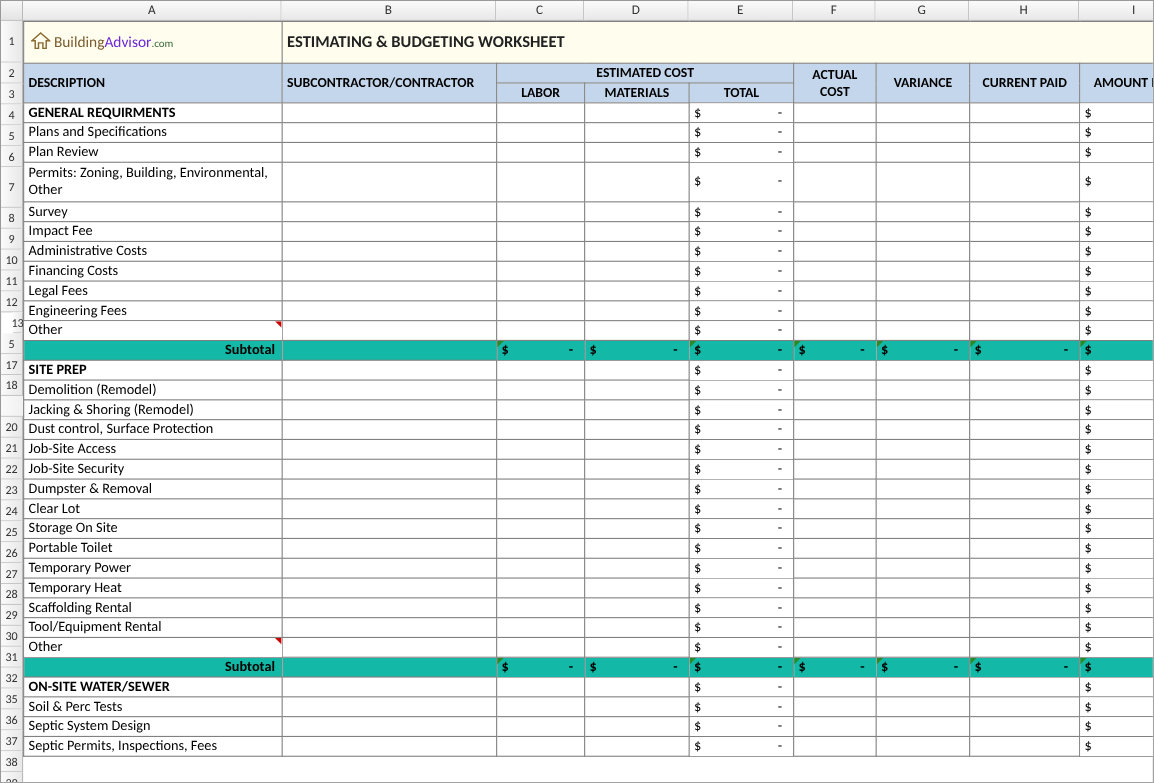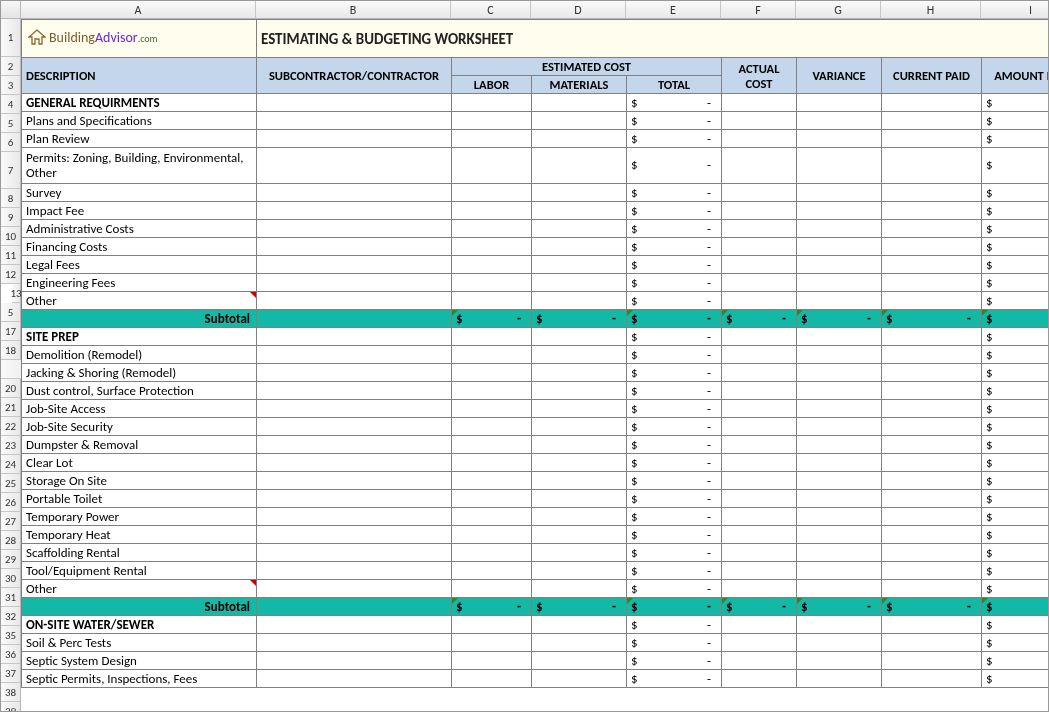--- a/index.html
+++ b/index.html
@@ -15,21 +15,21 @@
   td { border: 1px solid #808080; padding: 0 4px; height: 18px; vertical-align: middle; white-space: nowrap; overflow: hidden; font-size: 13px; background:#fff;}
   .title-row td { background: #fffdee; height: 38px; }
   .logo-cell { font-size: 14px; padding-left: 6px; }
   .logo-build { color: #7a5c2e; font-weight: normal; }
   .logo-adv   { color: #6d28d9; font-weight: normal; }
   .logo-com   { color: #3a6a3a; font-size: 10px; }
   .title-text { font-weight: bold; font-size: 15px; color: #222; }
   .hdr td { background: #c3d6eb; font-weight: bold; font-size: 12.5px; }
   .hdr-top td { border-bottom: 1px solid #808080; }
   .desc-hdr { text-align: left; }
-  .sub-hdr { text-align: center; padding-left:4px;}
+  .sub-hdr { text-align: left; padding-left:4px;}
   .bold { font-weight: bold; }
   .subtotal td { background: #14b8a6; font-weight: bold; }
   .subtotal .lbl { text-align: right; padding-right: 6px; }
   .money { text-align: left; position: relative; }
   .money .cur { float: left; }
   .money .dash { float: right; padding-right: 6px;}
   .center { text-align: center; }
   .tall { height: 36px !important; white-space: normal; line-height: 1.15; }
   .comment-mark { position: relative; }
   .comment-mark::after { content: ""; position: absolute; top: 0; right: 0; border-top: 6px solid #c00; border-left: 6px solid transparent; }

